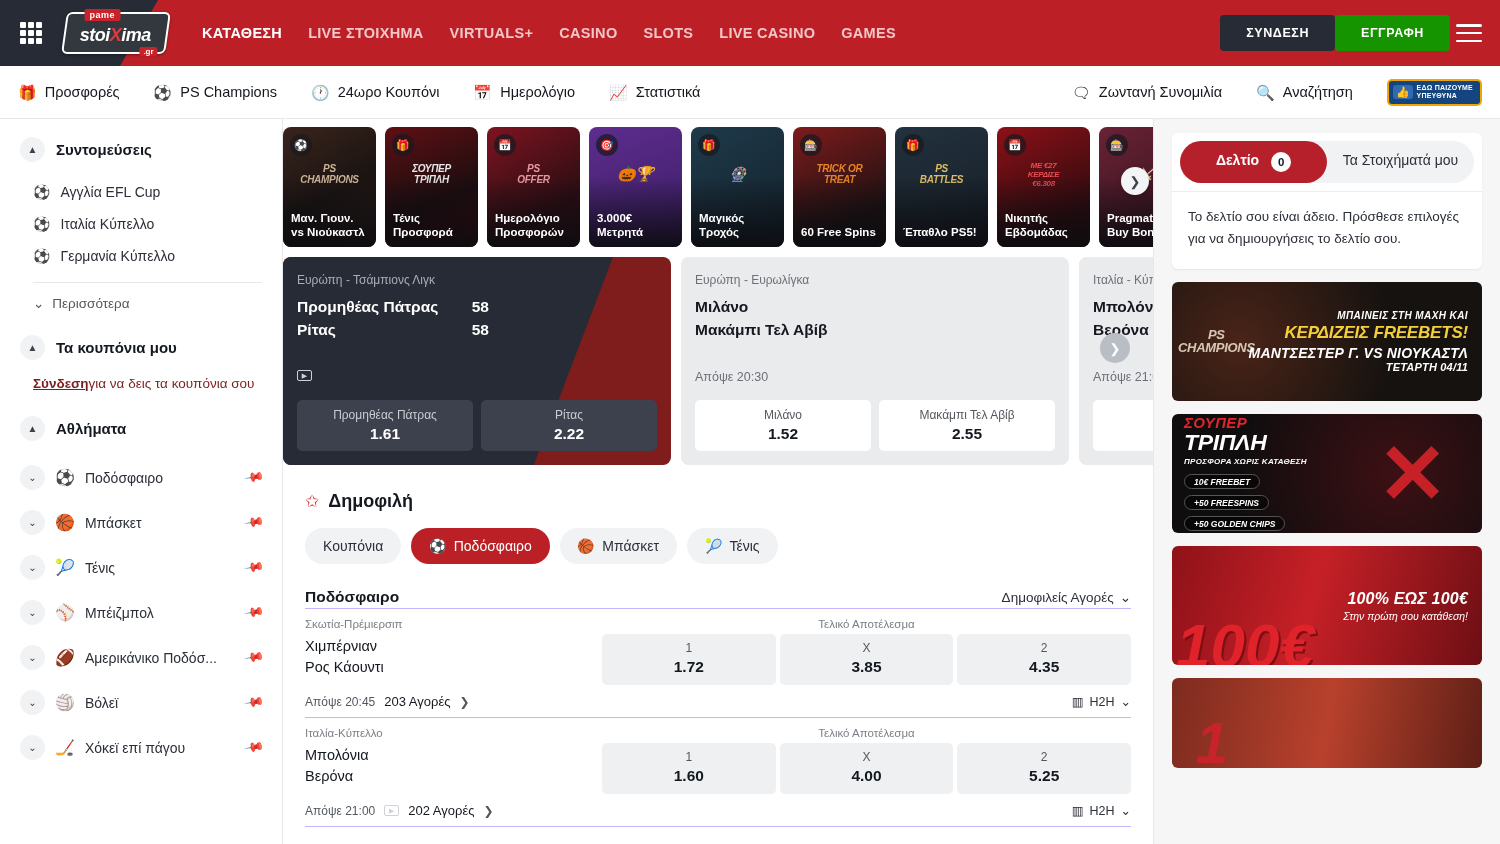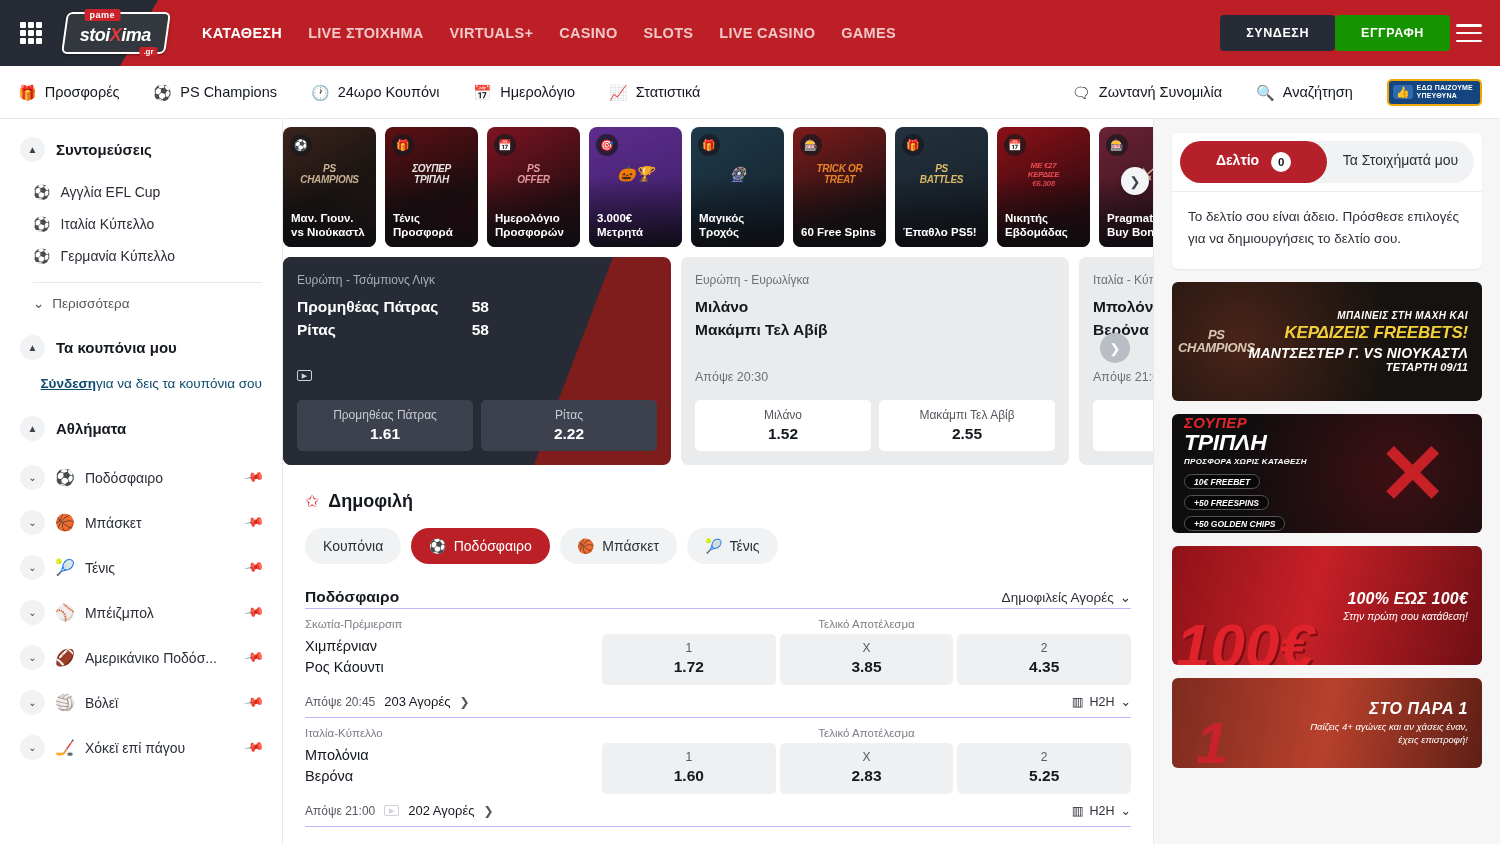--- a/index.html
+++ b/index.html
@@ -148,21 +148,21 @@
   .sb-section-head .t { font-size: 15px; font-weight: bold; color: #14181f; }
   .sb-link {
     display: flex; align-items: center; gap: 10px;
     padding: 8px 0 8px 13px; font-size: 14px; color: #2b2f38; cursor: pointer;
   }
   .sb-divider { height: 1px; background: #e7e8ea; margin: 10px 0 4px 13px; }
   .sb-more {
     display: flex; align-items: center; gap: 8px;
     padding: 8px 0 8px 13px; font-size: 13.5px; color: #53585f; cursor: pointer;
   }
-  .sb-note { font-size: 13.5px; color: #0c4a6e; padding: 0 0 6px 13px; line-height: 1.5; text-align: right; }
+  .sb-note { font-size: 13.5px; color: #7f1d1d; padding: 0 0 6px 13px; line-height: 1.5; }
   .sb-note u { font-weight: bold; cursor: pointer; }
   .sb-sport {
     display: flex; align-items: center; gap: 10px;
     padding: 10px 0; cursor: pointer;
   }
   .sb-sport .name { font-size: 14px; color: #2b2f38; flex: 1; white-space: nowrap; overflow: hidden; text-overflow: ellipsis; }
   .pin { color: #b9bdc4; font-size: 13px; transform: rotate(35deg); }
   .sec-gap { margin-top: 16px; }
 
   
@@ -750,21 +750,21 @@
           </div>
           <div class="ev-right">
             <div class="mkt-title">Τελικό Αποτέλεσμα</div>
             <div class="odd-cells">
               <div class="ocell">
                 <div class="k">1</div>
                 <div class="v">1.60</div>
               </div>
               <div class="ocell">
                 <div class="k">X</div>
-                <div class="v">2.83</div>
+                <div class="v">4.00</div>
               </div>
               <div class="ocell">
                 <div class="k">2</div>
                 <div class="v">5.25</div>
               </div>
             </div>
           </div>
         </div>
         <div class="ev-bottom">
           <div class="ev-meta">
@@ -798,21 +798,21 @@
       </div>
       <div class="slip-empty">Το δελτίο σου είναι άδειο. Πρόσθεσε επιλογές για να δημιουργήσεις το δελτίο σου.</div>
     </div>
 
     <div class="banner b1">
       <div class="b-art">PS<br>CHAMPIONS</div>
       <div class="b-txt">
         <div class="b-l1">ΜΠΑΙΝΕΙΣ ΣΤΗ ΜΑΧΗ ΚΑΙ</div>
         <div class="b-l2">ΚΕΡΔΙΖΕΙΣ FREEBETS!</div>
         <div class="b-l3">ΜΑΝΤΣΕΣΤΕΡ Γ. VS ΝΙΟΥΚΑΣΤΛ</div>
-        <div class="b-l4">ΤΕΤΑΡΤΗ 09/11</div>
+        <div class="b-l4">ΤΕΤΑΡΤΗ 04/11</div>
       </div>
     </div>
 
     <div class="banner b2">
       <div class="bigX">✕</div>
       <div class="b2-left">
         <div class="b2-t1">ΣΟΥΠΕΡ</div>
         <div class="b2-t2">ΤΡΙΠΛΗ</div>
         <div class="b2-t3">ΠΡΟΣΦΟΡΑ ΧΩΡΙΣ ΚΑΤΑΘΕΣΗ</div>
         <div class="pillrow">10€ FREEBET</div><br>
@@ -824,19 +824,15 @@
     <div class="banner b3">
       <div class="b3-big">100€</div>
       <div class="b-txt">
         <div class="b3-t1">100% ΕΩΣ 100€</div>
         <div class="b3-t2">Στην πρώτη σου κατάθεση!</div>
       </div>
     </div>
 
     <div class="banner b4" style="margin-top:13px;height:90px">
       <div class="b4-big">1</div>
-      <div class="b-txt" style="max-width:180px">
-        <div class="b4-t1">ΣΤΟ ΠΑΡΑ 1</div>
-        <div class="b4-t2">Παίζεις 4+ αγώνες και αν χάσεις έναν, έχεις επιστροφή!</div>
-      </div>
     </div>
   </aside>
 </div>
 
 </body></html>

